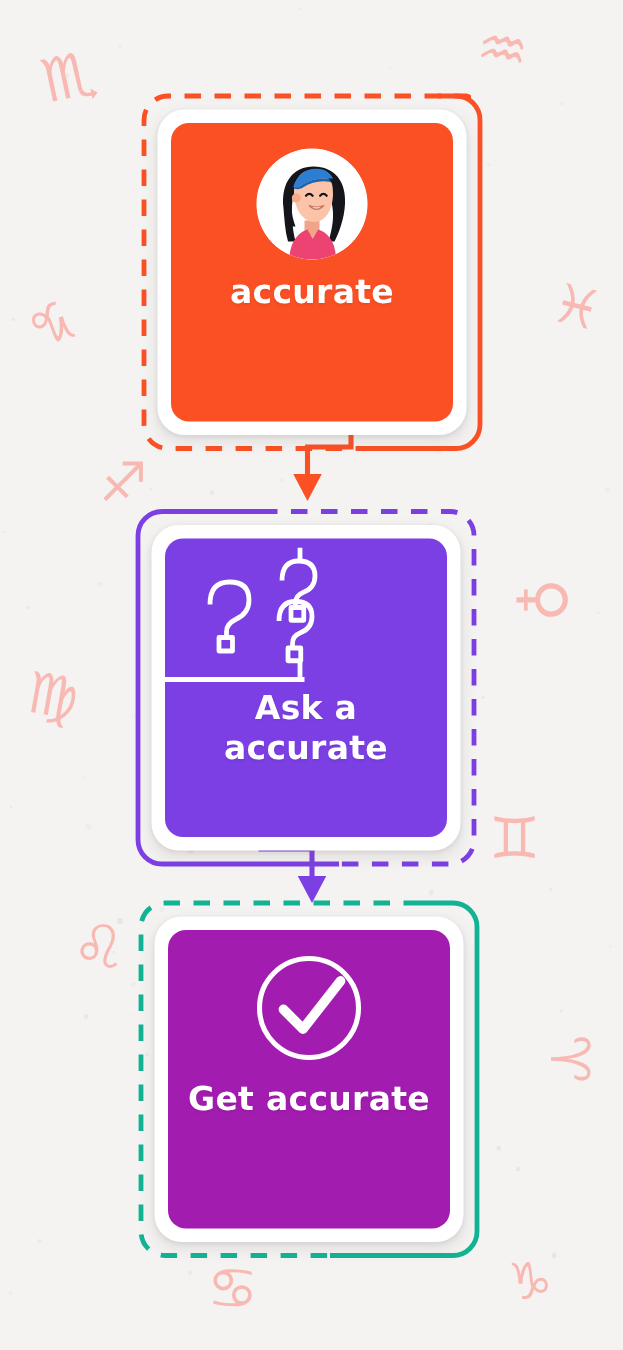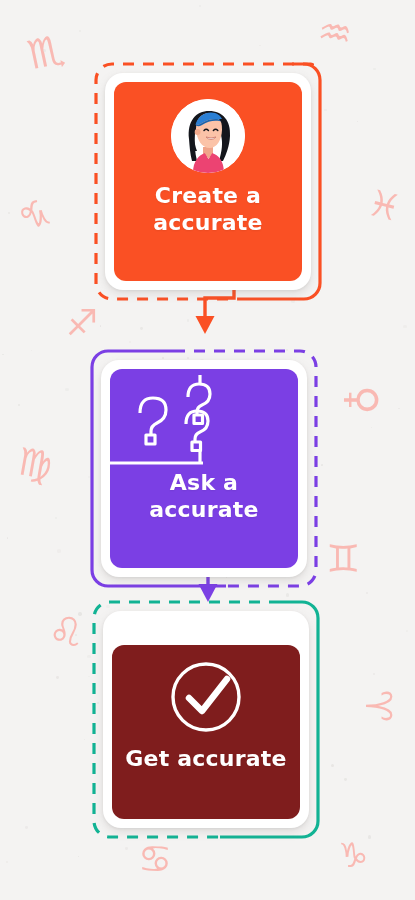--- a/index.html
+++ b/index.html
@@ -36,21 +36,21 @@
     position:absolute; inset:0;
     width:415px; height:900px;
   }
 
   .step {
     position:absolute;
     width:232px;
     height:243px;
   }
   .step-1 { left:92px;  top:60px; }
-  .step-2 { left:88px;  top:347px; }
+  .step-2 { left:88px;  top:337px; }
   .step-3 { left:90px;  top:598px; }
 
   
   .outline {
     position:absolute;
     inset:0;
     border-radius:22px;
   }
 
   
@@ -107,21 +107,21 @@
     position:relative;
     overflow:hidden;
   }
 
   
   .connector { position:absolute; }
 
   
   .c-orange .face { background:#fa5024; }
   .c-purple .face { background:#7b3fe4; }
-  .c-green  .face { background:#7f1d1d;margin-top:25px; }
+  .c-green  .face { background:#a21caf; }
 </style>
 </head>
 <body>
 
 <div id="bg-zodiac">
     <div class="zsym" style="left: 28px; top: 32px; font-size: 40px; color: rgb(249, 185, 179); transform: rotate(-12deg);">♏</div>
     <div class="zsym" style="left: 318px; top: 14px; font-size: 38px; color: rgb(249, 185, 179); transform: rotate(8deg);">♒</div>
     <div class="zsym" style="left: 368px; top: 188px; font-size: 36px; color: rgb(249, 185, 179); transform: rotate(14deg);">♓</div>
     <div class="zsym" style="left: 18px; top: 195px; font-size: 36px; color: rgb(249, 185, 179); transform: rotate(166deg);">♑</div>
     <div class="zsym" style="left: 66px; top: 305px; font-size: 36px; color: rgb(249, 185, 179); transform: rotate(0deg);">♐</div>
@@ -254,21 +254,20 @@
 
               <path d="M35 38 q5 5 10 0 q-5 2 -10 0 Z" fill="#ffffff" stroke="#c9776a" stroke-width=".8"></path>
 
               <path d="M22 74 C22 62 28 56 34 54 L37.5 60 L41 54 C47.5 56 53 62 53 74 Z" fill="#ec4372"></path>
               <path d="M34 54 L37.5 60 L41 54 L38.5 53 Z" fill="#f0a48a"></path>
             </g>
           </svg>
         </div>
       </div>
       <div class="label">
-        <div>Create a</div>
         <div>accurate</div>
       </div>
     </div>
   </div>
 
   <div class="step step-2 c-purple">
 
     <svg class="outline" width="232" height="243" viewBox="0 0 232 243">
 
       <path d="M86 4 L20 4 A16 16 0 0 0 4 20 L4 223 A16 16 0 0 0 20 239 L138 239" fill="none" stroke="#7b3fe4" stroke-width="3.2"></path>

